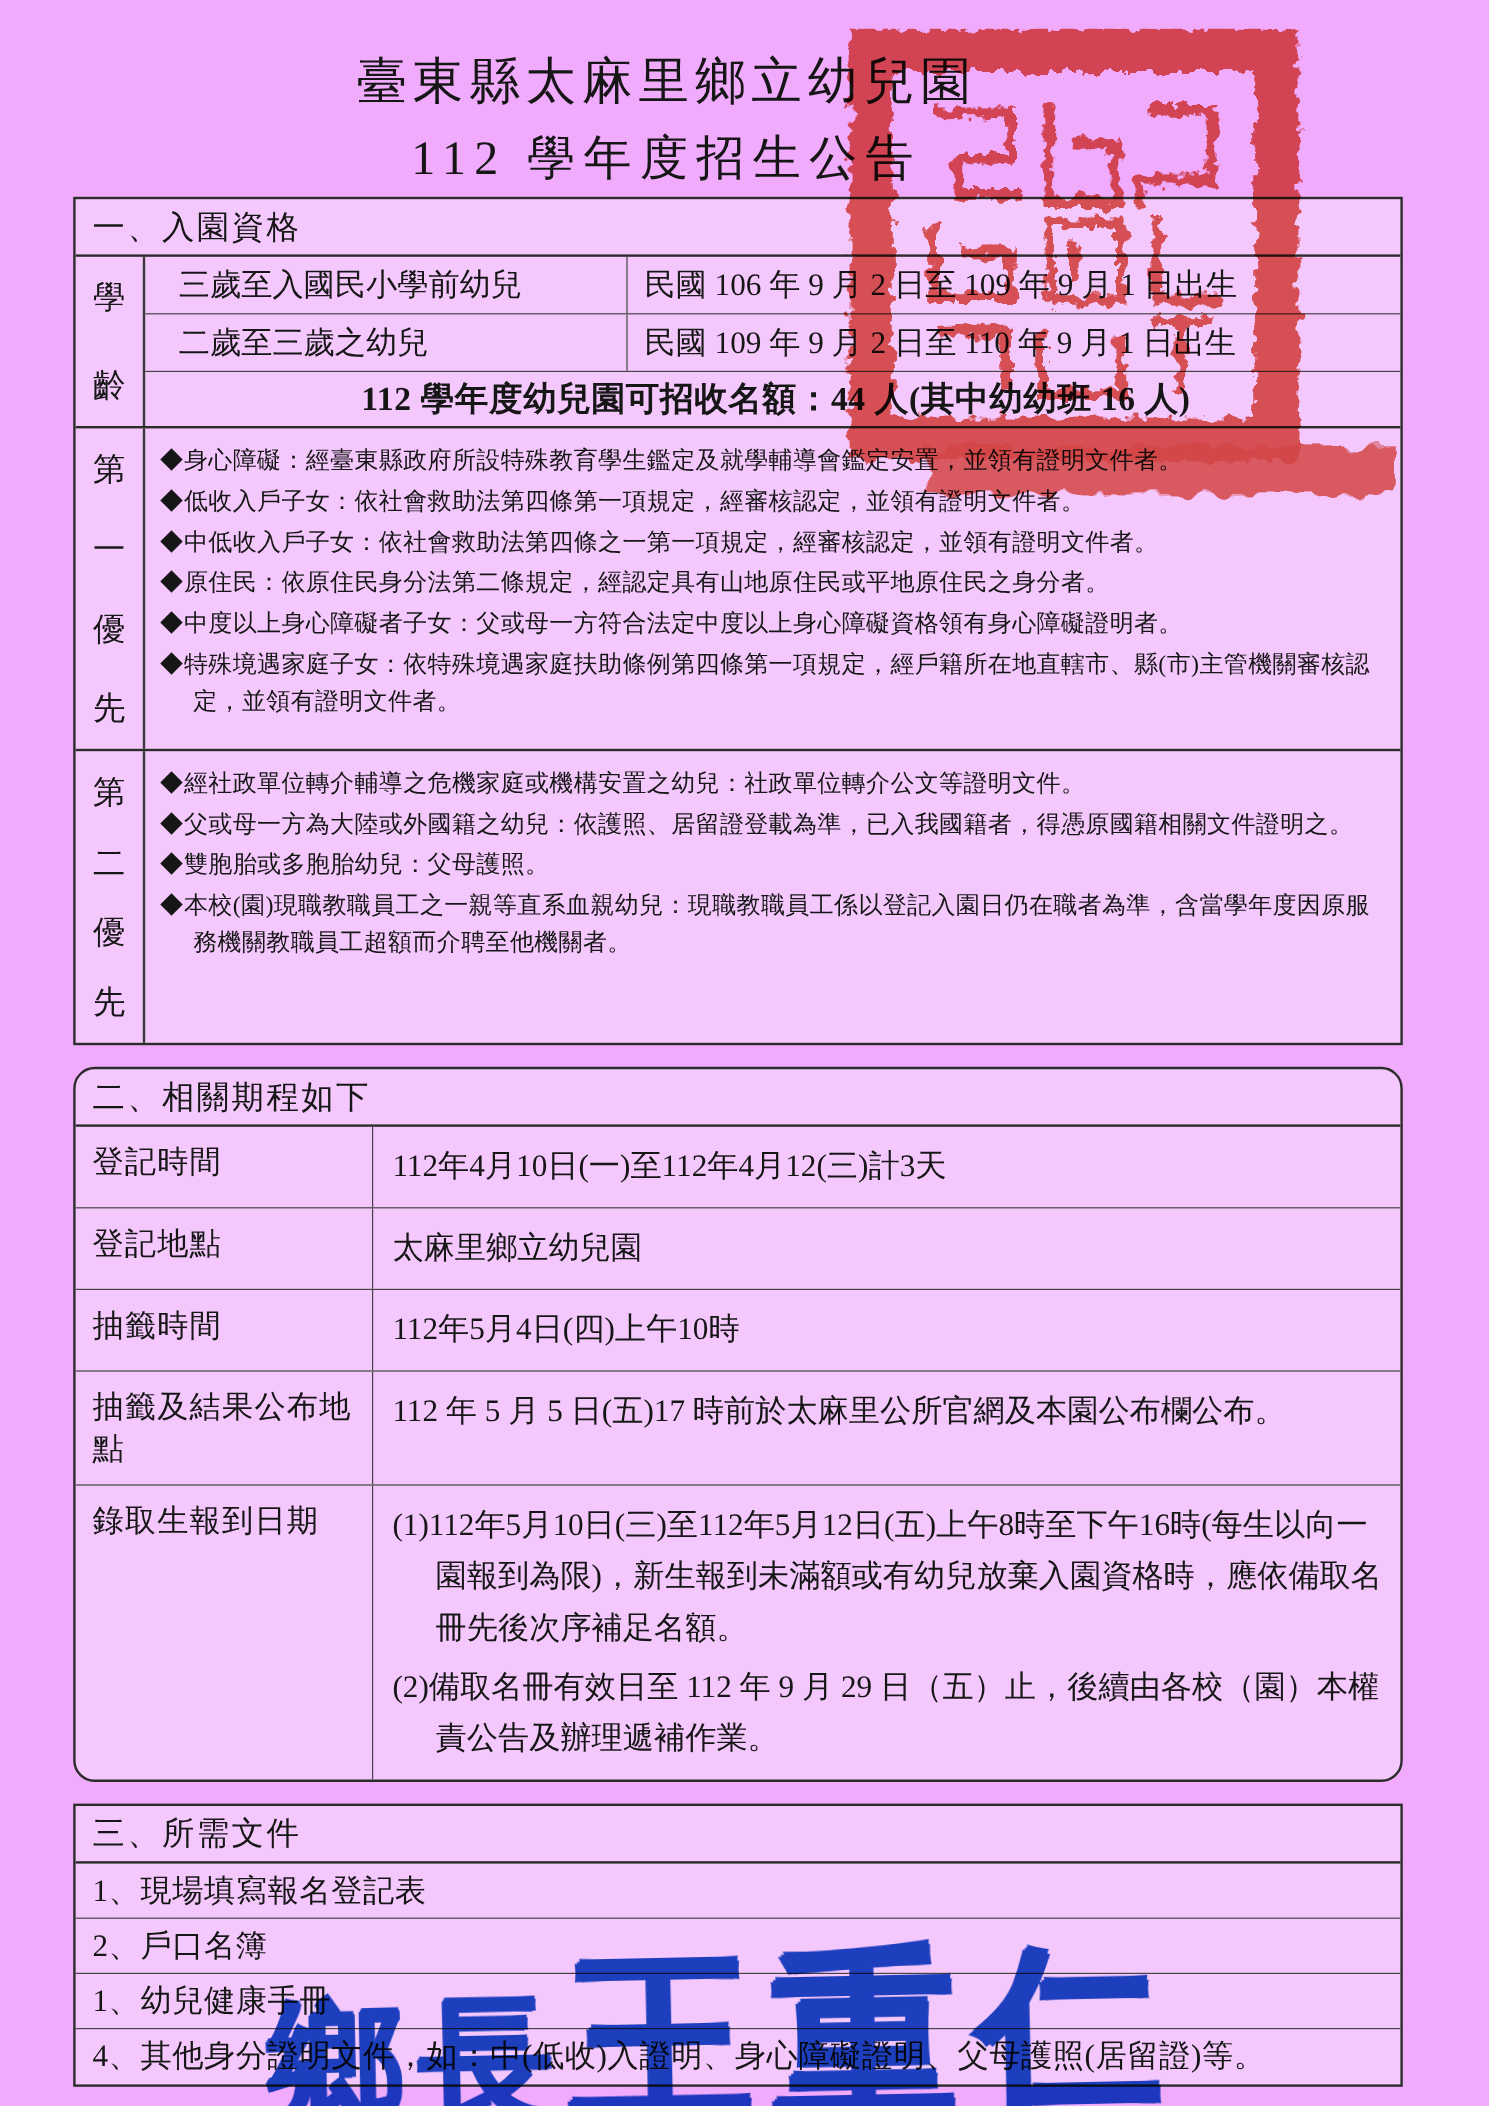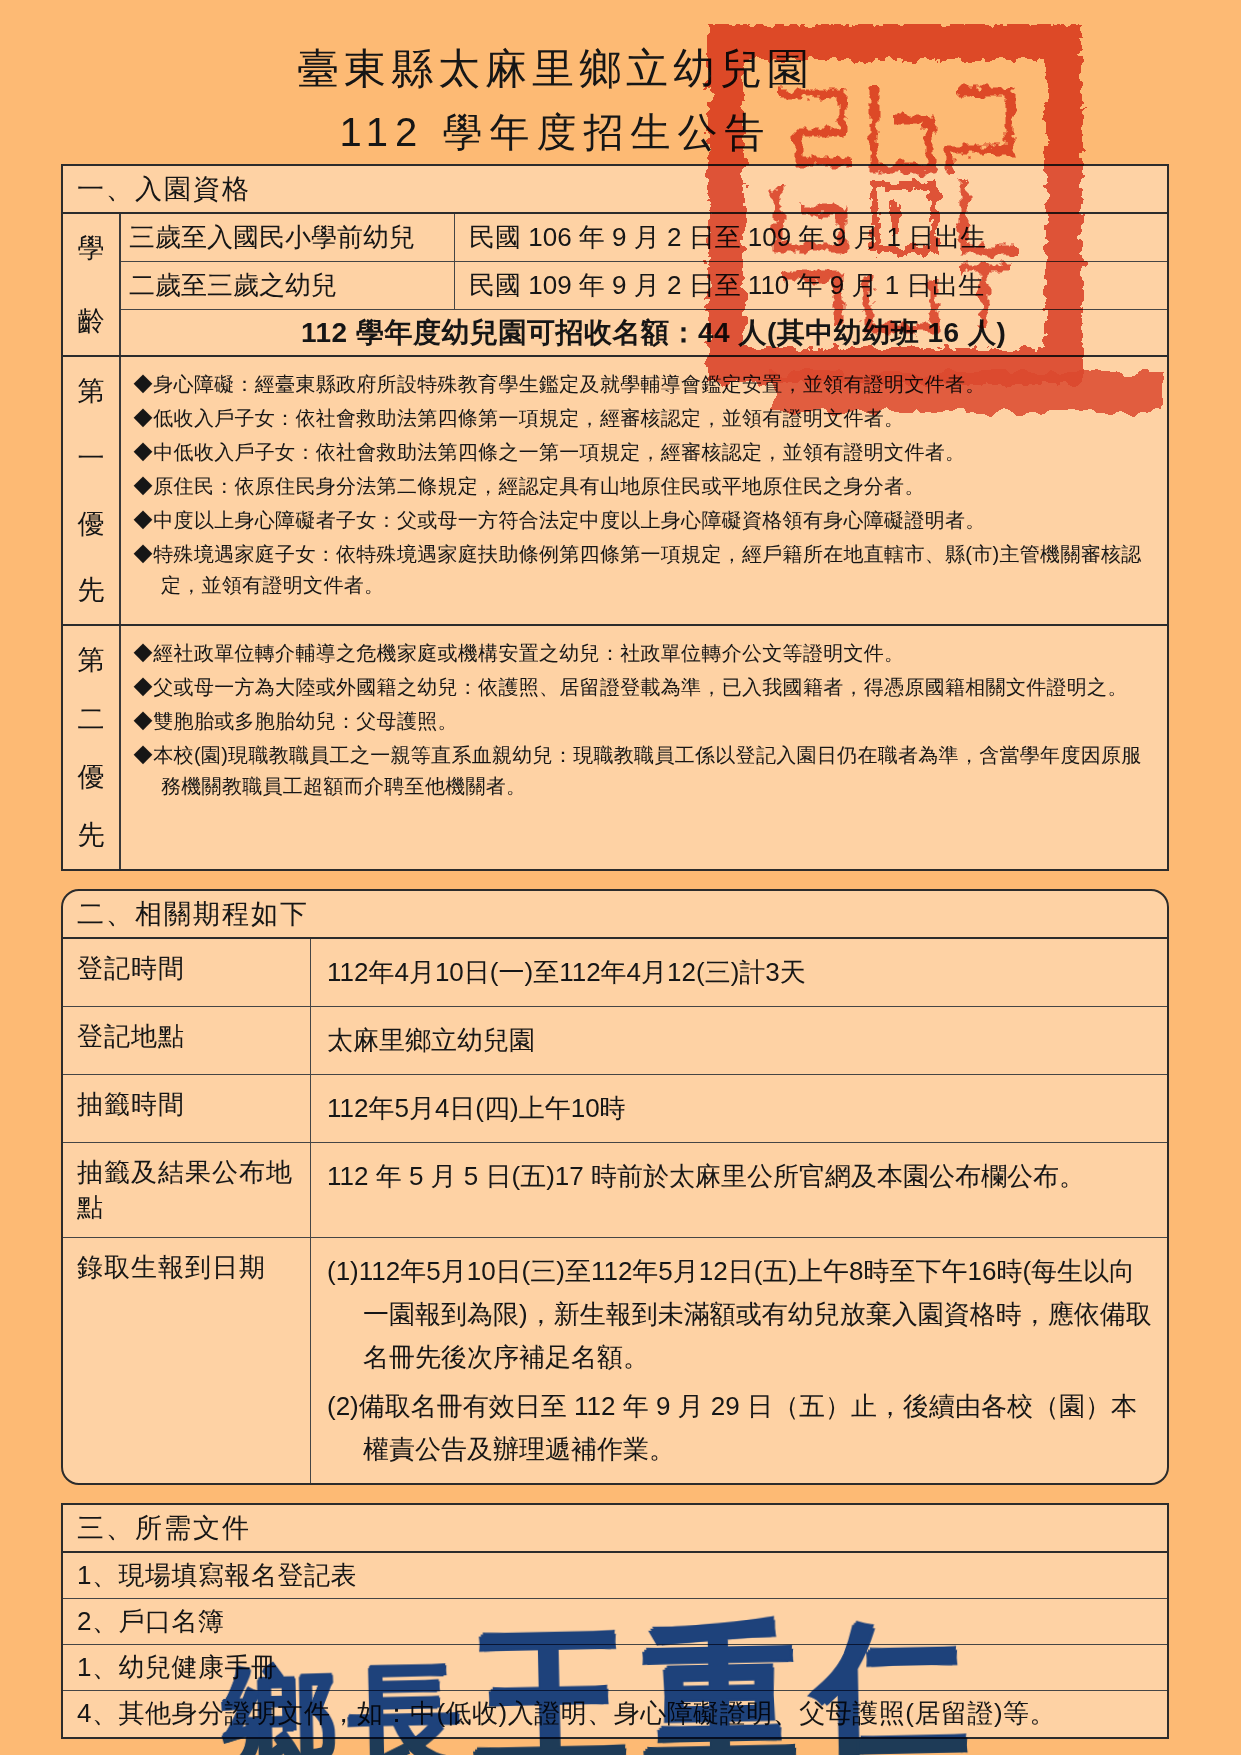--- a/index.html
+++ b/index.html
@@ -1,42 +1,42 @@
 <!DOCTYPE html>
 <html><head>
 <meta charset="utf-8">
 <style>
   html,body{margin:0;padding:0;background:#e8e8e6;}
   .doc{
     position:relative;
     width:1241px;height:1755px;
-    background:#fdba74;
-    font-family:Liberation Sans, sans-serif;
+    background:#f0abfc;
+    font-family:Liberation Serif, serif;
     color:#161616;
     overflow:hidden;
     margin:0 auto;
   }
   
   .titles{padding-top:44px;text-align:center;padding-right:130px;}
   .title1{font-size:42px;letter-spacing:5px;line-height:1.2;}
   .title2{font-size:40px;letter-spacing:7px;margin-top:14px;line-height:1.2;}
   
   .tbl{margin-left:61px;width:1108px;border:2px solid #2c2c2c;box-sizing:border-box;background:rgba(255,255,255,.35);}
   .tbl-header{font-size:27px;padding:5px 0 5px 14px;border-bottom:2px solid #2c2c2c;letter-spacing:2px;}
   
   .t1{margin-top:8px;}
   .flexrow{display:flex;}
   .vcell{width:58px;border-right:2px solid #3a3a3a;display:flex;flex-direction:column;
          align-items:center;justify-content:space-between;font-size:27px;box-sizing:border-box;
          padding:16px 0;flex:none;}
   .ageblock{border-bottom:2px solid #2c2c2c;}
   .age-rows{flex:1;min-width:0;}
   .age-row{display:flex;align-items:center;border-bottom:1.5px solid #454545;height:47px;font-size:26px;}
-  .age-desc{width:334px;flex:none;align-self:stretch;display:flex;align-items:center;
-            padding-left:8px;border-right:1.5px solid #454545;box-sizing:border-box;}
+  .age-desc{width:402px;flex:none;align-self:stretch;display:flex;align-items:center;
+            padding-left:28px;border-right:1.5px solid #454545;box-sizing:border-box;}
   .age-dob{flex:1;padding-left:14px;}
   .cap-row{height:45px;display:flex;align-items:center;font-weight:bold;font-size:28px;
            padding-left:180px;letter-spacing:.5px;}
   .prio{min-height:267px;border-bottom:2px solid #2c2c2c;}
   .prio.last{border-bottom:none;min-height:243px;}
   .bullets{flex:1;min-width:0;padding:9px 16px 9px 12px;font-size:20px;line-height:1.55;}
   .bullet{padding-left:28px;text-indent:-28px;margin:3px 0;letter-spacing:.3px;}
   
   .t2{margin-top:18px;border-radius:18px;}
   .s2-row{display:flex;border-bottom:1.5px solid #454545;font-size:26px;}

